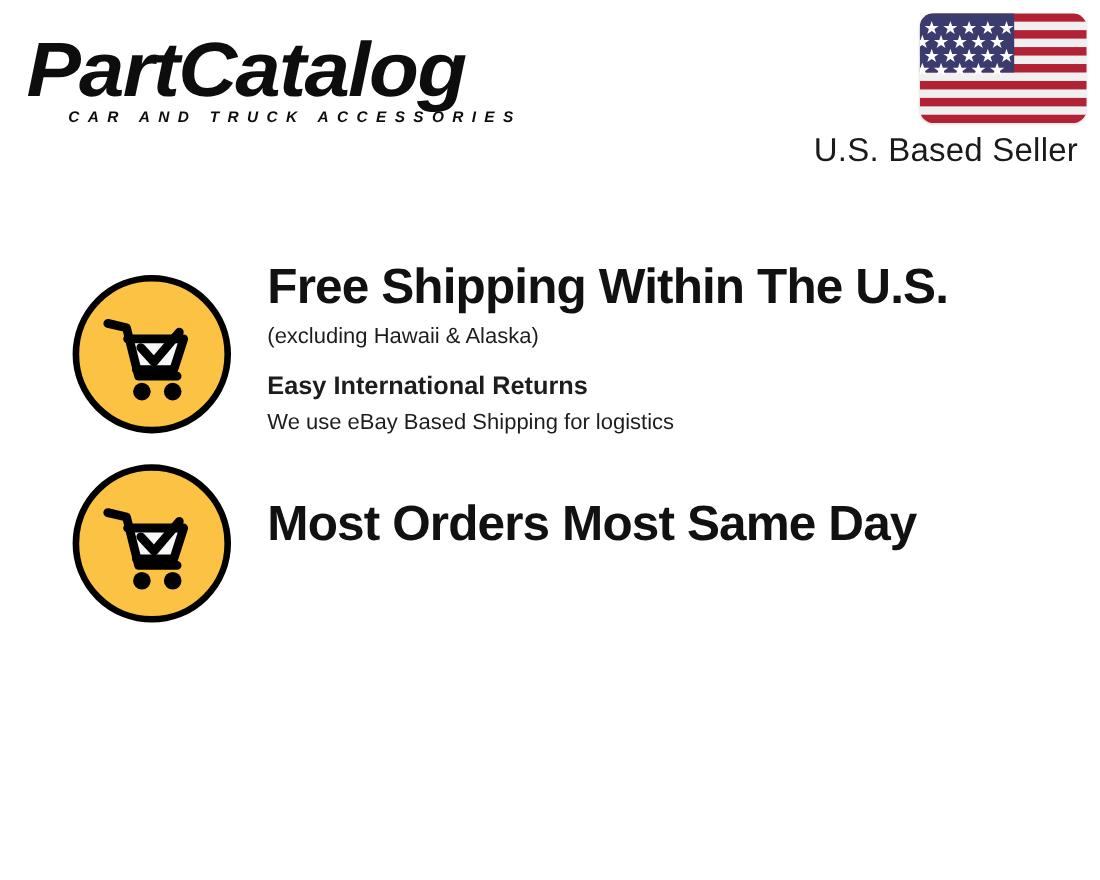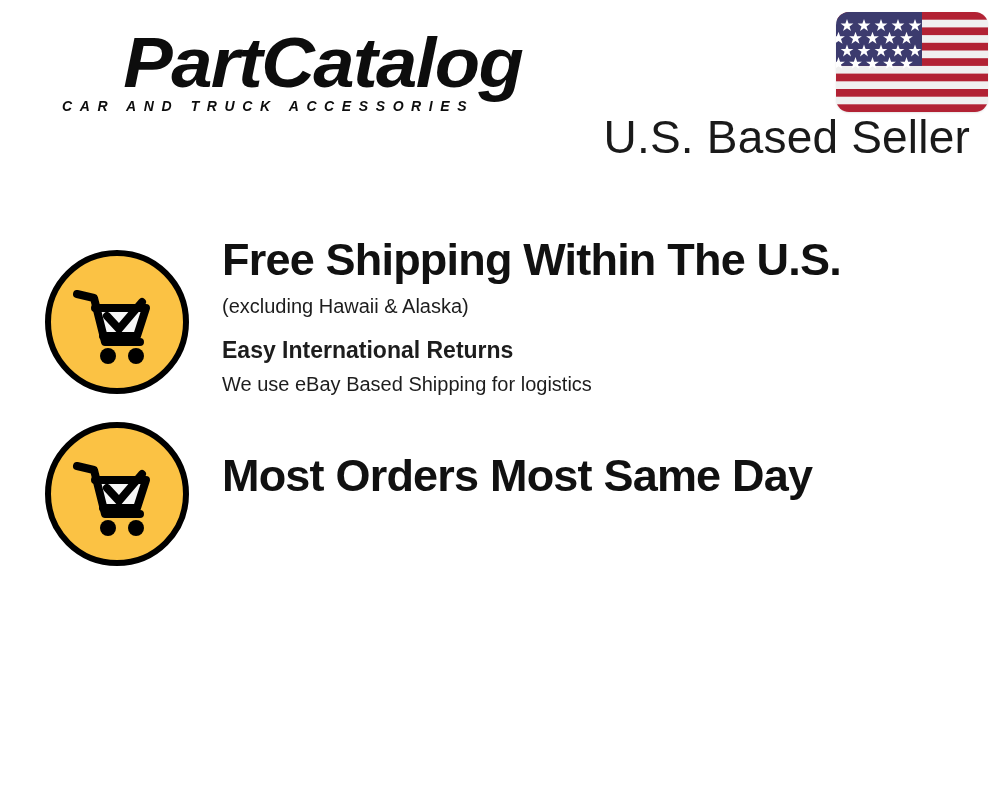--- a/index.html
+++ b/index.html
@@ -22,21 +22,20 @@
     overflow: hidden;
   }
 
   
   .header {
     position: absolute;
     top: 0;
     left: 0;
     width: 1000px;
     height: 175px;
-    text-align: right;
   }
 
   
   .logo-block {
     position: absolute;
     left: 24px;
     top: 26px;
     width: 470px;
     height: 92px;
   }
@@ -76,41 +75,42 @@
     height: 100px;
     border-radius: 13px;
     overflow: hidden;
     background: #f2f2f2;
     box-shadow: 0 1px 2px rgba(0,0,0,0.10);
   }
   .flag-badge svg { display: block; width: 152px; height: 100px; }
 
   .seller-text {
     position: absolute;
-    right: 30px;
+    right: 20px;
     top: 118px;
     font-family: "Liberation Sans", sans-serif;
     font-weight: normal;
-    font-size: 46px;
+    font-size: 30px;
     line-height: 38px;
     letter-spacing: 0.2px;
     color: #1a1a1a;
     white-space: nowrap;
   }
 
   
   .features {
     position: absolute;
     left: 0;
     top: 230px;
     width: 1000px;
   }
   .feature-row {
     position: relative;
     height: 172px;
+    margin-left: 21px;
   }
   .feature-icon {
     position: absolute;
     left: 45px;
     top: 20px;
     width: 144px;
     height: 144px;
     border-radius: 50%;
     background: #fbc244;
     border: 6px solid #000000;

